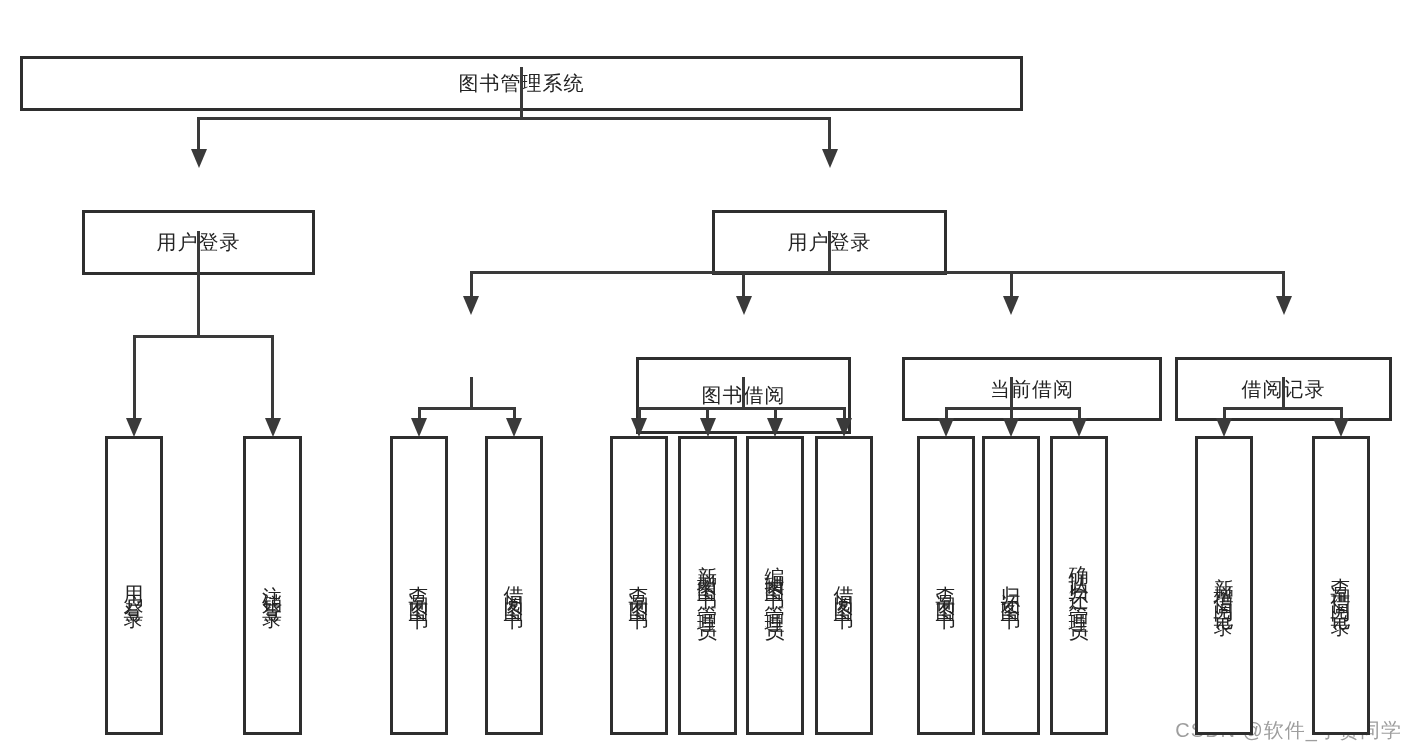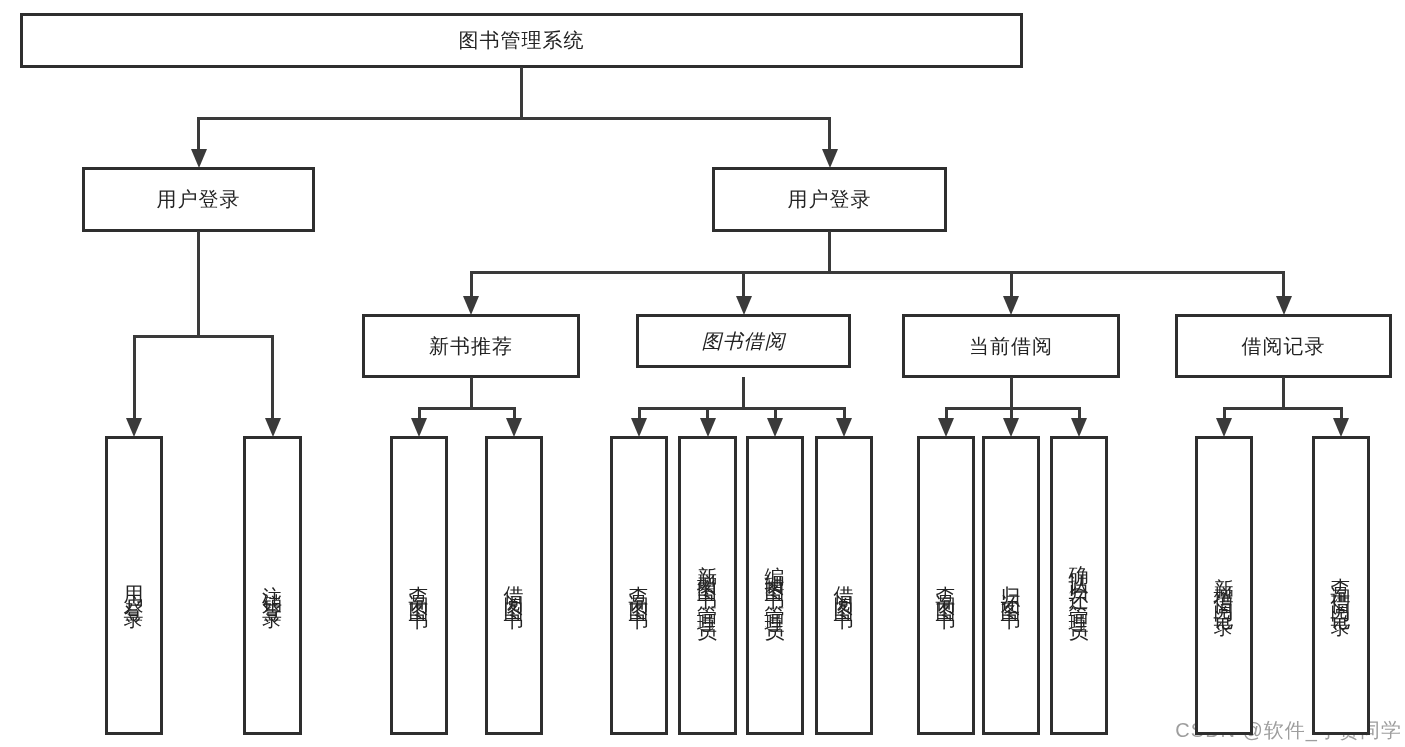--- a/index.html
+++ b/index.html
@@ -13,21 +13,21 @@
   .node{
     position:absolute;
     box-sizing:border-box;
     background:#ffffff;
     border:3px solid #2e2e2e;
     display:flex;
     align-items:center;
     justify-content:center;
     color:#232323;
   }
-  .node.h{ font-size:20px; letter-spacing:1px; }
+  .node.h{ font-size:20px; letter-spacing:1px;margin-top:43px; }
   .node.v{
     writing-mode:vertical-rl;
     text-orientation:mixed;
     font-size:20px;
     letter-spacing:8px;
     line-height:1;
   }
   .node-label{ white-space:nowrap; }
   .edge{ position:absolute; background:#3a3a3a; }
   .arrowhead{
@@ -74,38 +74,35 @@
     </div>
     <div class="edge" style="left: 828px; top: 116.5px; width: 3px; height: 34.5px;"></div>
     <div class="arrowhead" style="left: 821.5px; top: 149px;"></div>
     <div class="node h" style="left: 712px; top: 167px; width: 235px; height: 65px;">
       <span class="node-label">用户登录</span>
     </div>
     <div class="edge" style="left: 828px; top: 231px; width: 3px; height: 42.5px;"></div>
     <div class="edge" style="left: 469.5px; top: 270.5px; width: 815.5px; height: 3px;"></div>
     <div class="edge" style="left: 469.5px; top: 270.5px; width: 3px; height: 27.5px;"></div>
     <div class="arrowhead" style="left: 463px; top: 296px;"></div>
-    <div class="node h" style="left: 362px; top: 314px; width: 218px; height: 64px;">
-      <span class="node-label">新书推荐</span>
-    </div>
     <div class="edge" style="left: 469.5px; top: 377px; width: 3px; height: 32.5px;"></div>
     <div class="edge" style="left: 417.5px; top: 406.5px; width: 98px; height: 3px;"></div>
     <div class="edge" style="left: 417.5px; top: 406.5px; width: 3px; height: 13.5px;"></div>
     <div class="arrowhead" style="left: 411px; top: 418px;"></div>
     <div class="node v" style="left: 390px; top: 436px; width: 58px; height: 299px;">
       <span class="node-label">查询图书</span>
     </div>
     <div class="edge" style="left: 512.5px; top: 406.5px; width: 3px; height: 13.5px;"></div>
     <div class="arrowhead" style="left: 506px; top: 418px;"></div>
     <div class="node v" style="left: 485px; top: 436px; width: 58px; height: 299px;">
       <span class="node-label">借阅图书</span>
     </div>
     <div class="edge" style="left: 742px; top: 270.5px; width: 3px; height: 27.5px;"></div>
     <div class="arrowhead" style="left: 735.5px; top: 296px;"></div>
-    <div class="node h" style="left: 636px; top: 314px; width: 215px; height: 54px; font-style: italic;">
+    <div class="node h" style="left: 636px; top: 314px; width: 215px; height: 77px;">
       <span class="node-label">图书借阅</span>
     </div>
     <div class="edge" style="left: 742px; top: 377px; width: 3px; height: 32.5px;"></div>
     <div class="edge" style="left: 637.5px; top: 406.5px; width: 208px; height: 3px;"></div>
     <div class="edge" style="left: 637.5px; top: 406.5px; width: 3px; height: 13.5px;"></div>
     <div class="arrowhead" style="left: 631px; top: 418px;"></div>
     <div class="node v" style="left: 610px; top: 436px; width: 58px; height: 299px;">
       <span class="node-label">查询图书</span>
     </div>
     <div class="edge" style="left: 706px; top: 406.5px; width: 3px; height: 13.5px;"></div>
@@ -118,21 +115,21 @@
     <div class="node v" style="left: 746px; top: 436px; width: 58px; height: 299px;">
       <span class="node-label">编辑图书（管理员）</span>
     </div>
     <div class="edge" style="left: 842.5px; top: 406.5px; width: 3px; height: 13.5px;"></div>
     <div class="arrowhead" style="left: 836px; top: 418px;"></div>
     <div class="node v" style="left: 815px; top: 436px; width: 58px; height: 299px;">
       <span class="node-label">借阅图书</span>
     </div>
     <div class="edge" style="left: 1009.5px; top: 270.5px; width: 3px; height: 27.5px;"></div>
     <div class="arrowhead" style="left: 1003px; top: 296px;"></div>
-    <div class="node h" style="left: 902px; top: 314px; width: 218px; height: 64px;">
+    <div class="node h" style="left: 902px; top: 314px; width: 260px; height: 64px;">
       <span class="node-label">当前借阅</span>
     </div>
     <div class="edge" style="left: 1009.5px; top: 377px; width: 3px; height: 32.5px;"></div>
     <div class="edge" style="left: 944.5px; top: 406.5px; width: 136px; height: 3px;"></div>
     <div class="edge" style="left: 944.5px; top: 406.5px; width: 3px; height: 13.5px;"></div>
     <div class="arrowhead" style="left: 938px; top: 418px;"></div>
     <div class="node v" style="left: 917px; top: 436px; width: 58px; height: 299px;">
       <span class="node-label">查询图书</span>
     </div>
     <div class="edge" style="left: 1009.5px; top: 406.5px; width: 3px; height: 13.5px;"></div>

